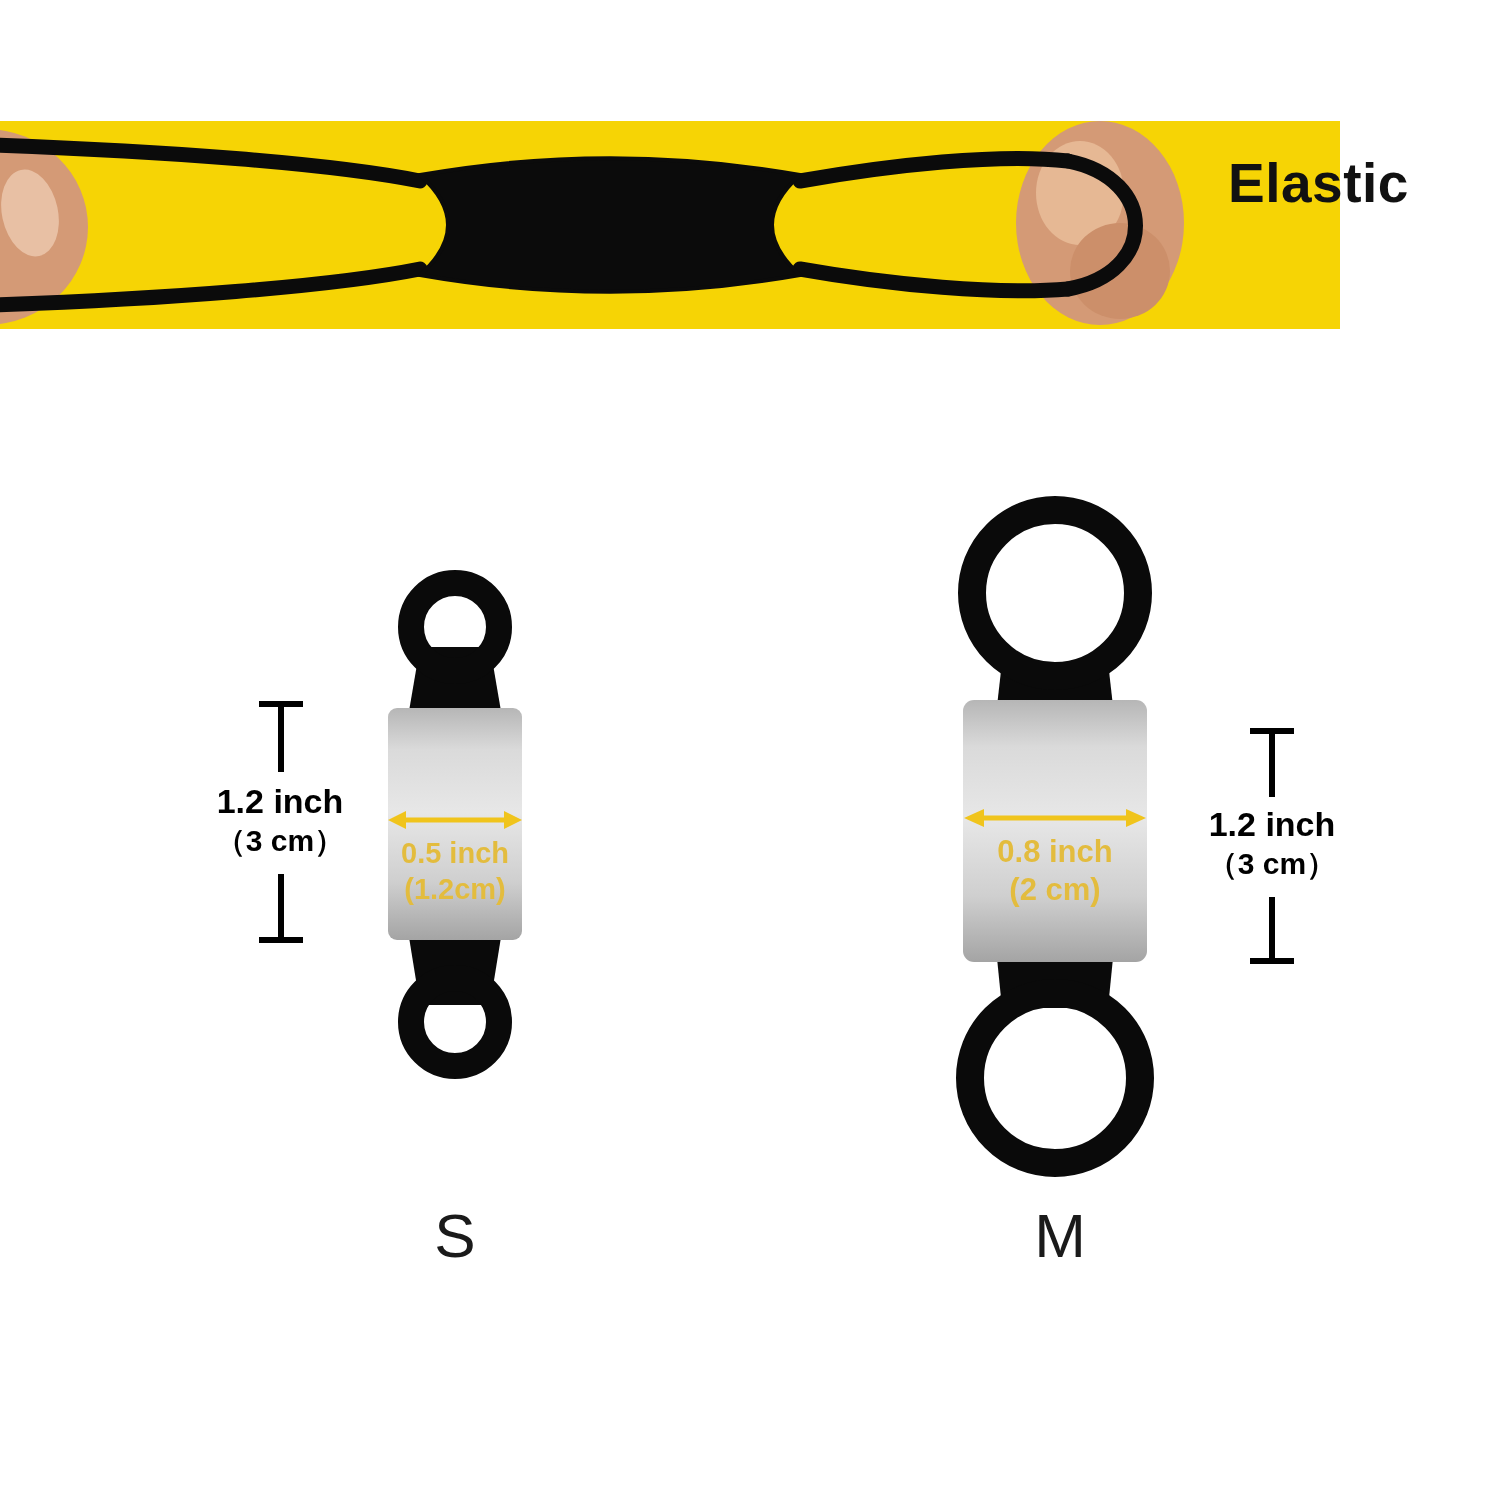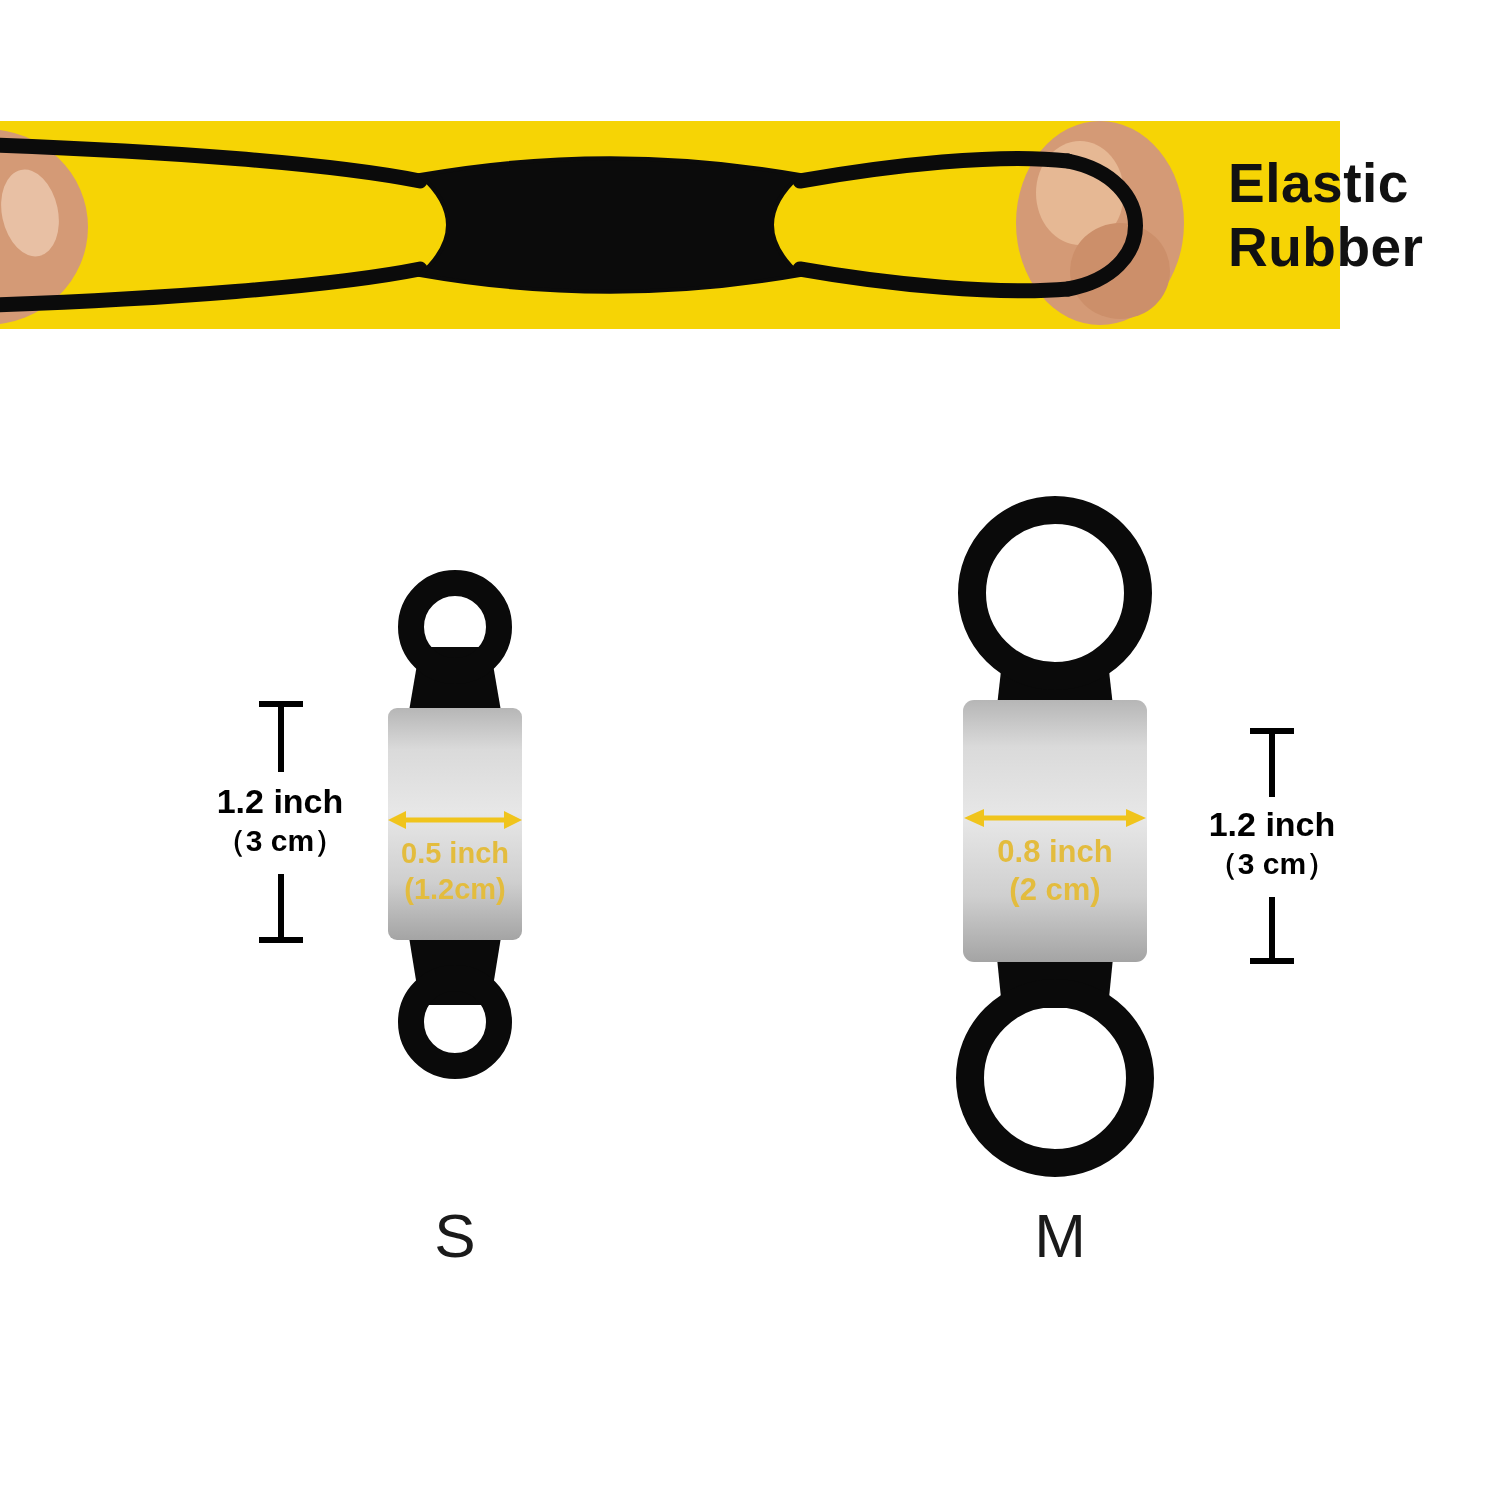--- a/index.html
+++ b/index.html
@@ -62,21 +62,20 @@
         <path d="M 420 60 C 330 42 160 30 -4 24"></path>
         <path d="M 420 148 C 330 166 160 178 -4 184"></path>
         <path d="M 800 60 C 890 44 1000 32 1068 40"></path>
         <path d="M 800 148 C 890 164 1000 174 1068 168"></path>
         <path d="M 1068 40 C 1158 58 1158 152 1068 168"></path>
         <path d="M 420 54 C 545 32 675 32 800 54 Q 744 104 800 154 C 675 176 545 176 420 154 Q 476 104 420 54 Z" fill="#0b0b0b" stroke="#0b0b0b" stroke-width="4"></path>
       </g>
     </svg>
     <div class="banner-title">
       <div>Elastic</div>
-      <div>Rubber</div>
     </div>
   </div>
 
   <svg class="product product-s" width="250" height="540" viewBox="0 0 250 540">
     <defs>
       <linearGradient id="gradS" x1="0" y1="0" x2="0" y2="1">
         <stop offset="0" stop-color="#b6b6b6"></stop>
         <stop offset="0.18" stop-color="#dadada"></stop>
         <stop offset="0.45" stop-color="#e7e7e7"></stop>
         <stop offset="0.75" stop-color="#cfcfcf"></stop>

